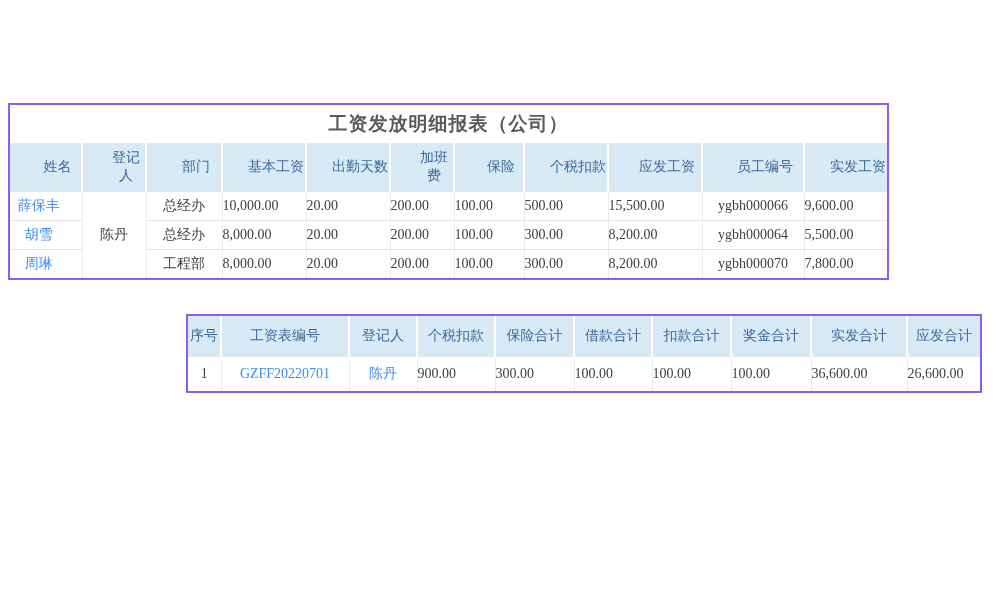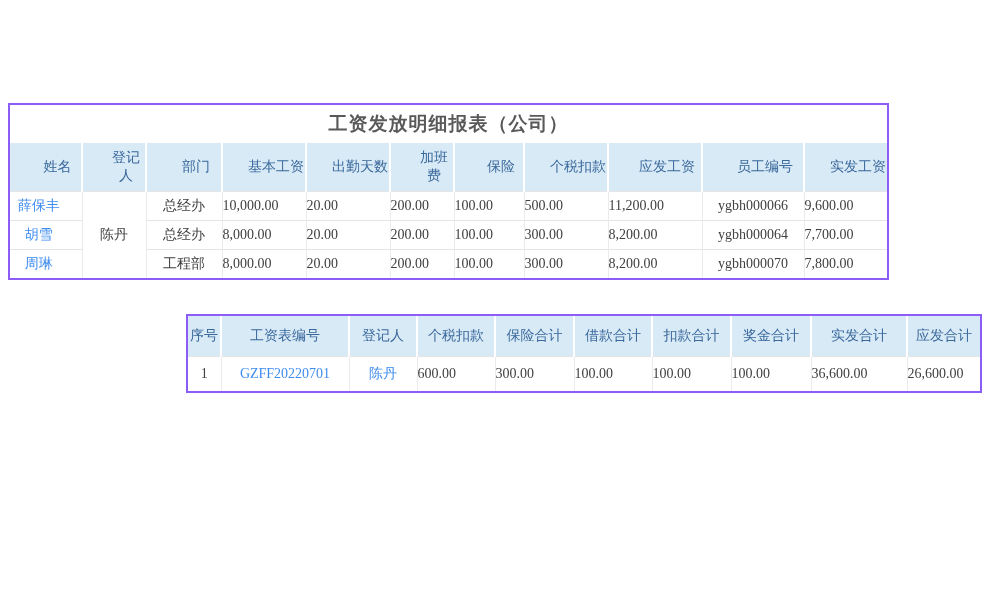--- a/index.html
+++ b/index.html
@@ -101,35 +101,35 @@
     <tbody>
       <tr>
         <td class="link name-cell">薛保丰</td>
         <td rowspan="3">陈丹</td>
         <td>总经办</td>
         <td class="num">10,000.00</td>
         <td class="num">20.00</td>
         <td class="num">200.00</td>
         <td class="num">100.00</td>
         <td class="num">500.00</td>
-        <td class="num">11,200.00</td>
+        <td class="num">15,500.00</td>
         <td>ygbh000066</td>
         <td class="num">9,600.00</td>
       </tr>
       <tr>
         <td class="link name-cell">胡雪</td>
         <td>总经办</td>
         <td class="num">8,000.00</td>
         <td class="num">20.00</td>
         <td class="num">200.00</td>
         <td class="num">100.00</td>
         <td class="num">300.00</td>
         <td class="num">8,200.00</td>
         <td>ygbh000064</td>
-        <td class="num">7,700.00</td>
+        <td class="num">5,500.00</td>
       </tr>
       <tr>
         <td class="link name-cell">周琳</td>
         <td>工程部</td>
         <td class="num">8,000.00</td>
         <td class="num">20.00</td>
         <td class="num">200.00</td>
         <td class="num">100.00</td>
         <td class="num">300.00</td>
         <td class="num">8,200.00</td>
@@ -166,21 +166,21 @@
         <th>奖金合计</th>
         <th>实发合计</th>
         <th>应发合计</th>
       </tr>
     </thead>
     <tbody>
       <tr>
         <td>1</td>
         <td class="link">GZFF20220701</td>
         <td class="link">陈丹</td>
-        <td class="num">600.00</td>
+        <td class="num">900.00</td>
         <td class="num">300.00</td>
         <td class="num">100.00</td>
         <td class="num">100.00</td>
         <td class="num">100.00</td>
         <td class="num">36,600.00</td>
         <td class="num">26,600.00</td>
       </tr>
     </tbody>
   </table>
 </div>

